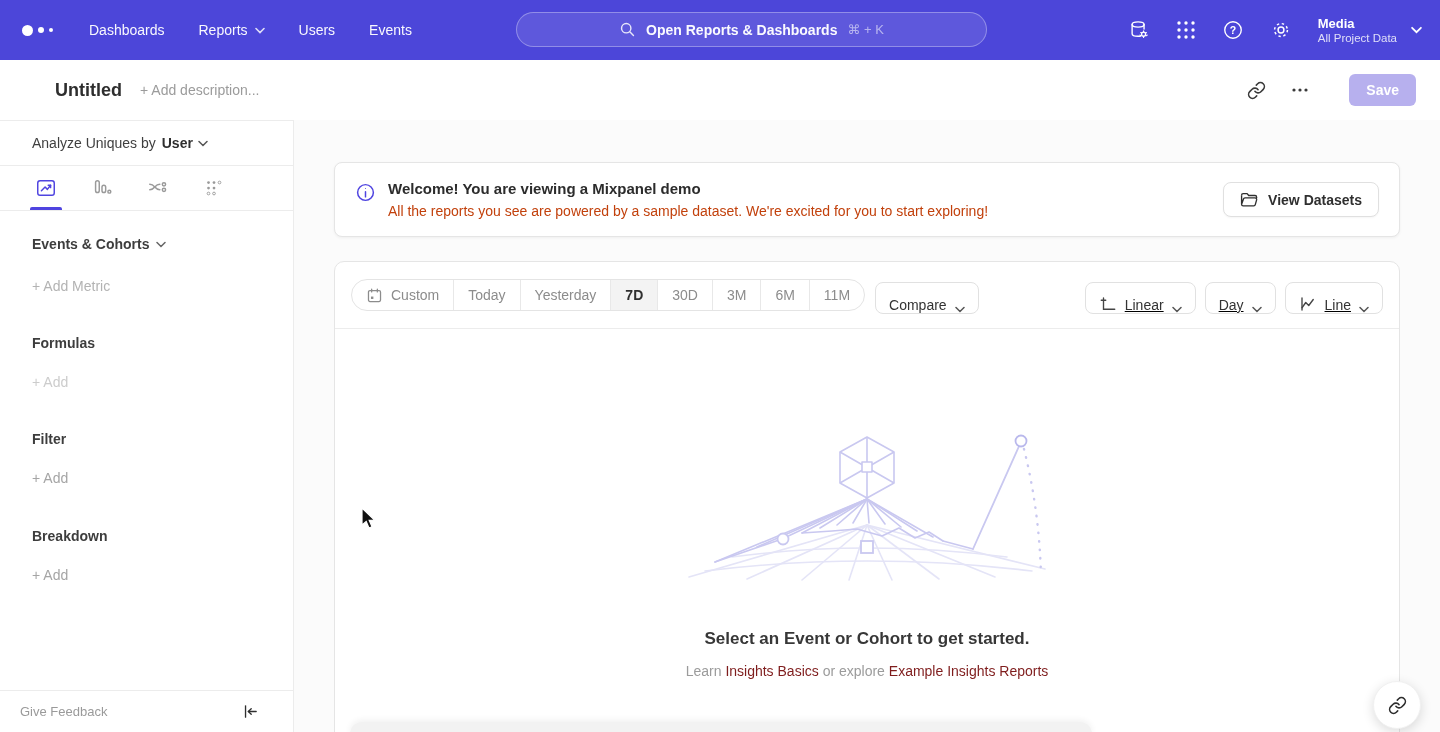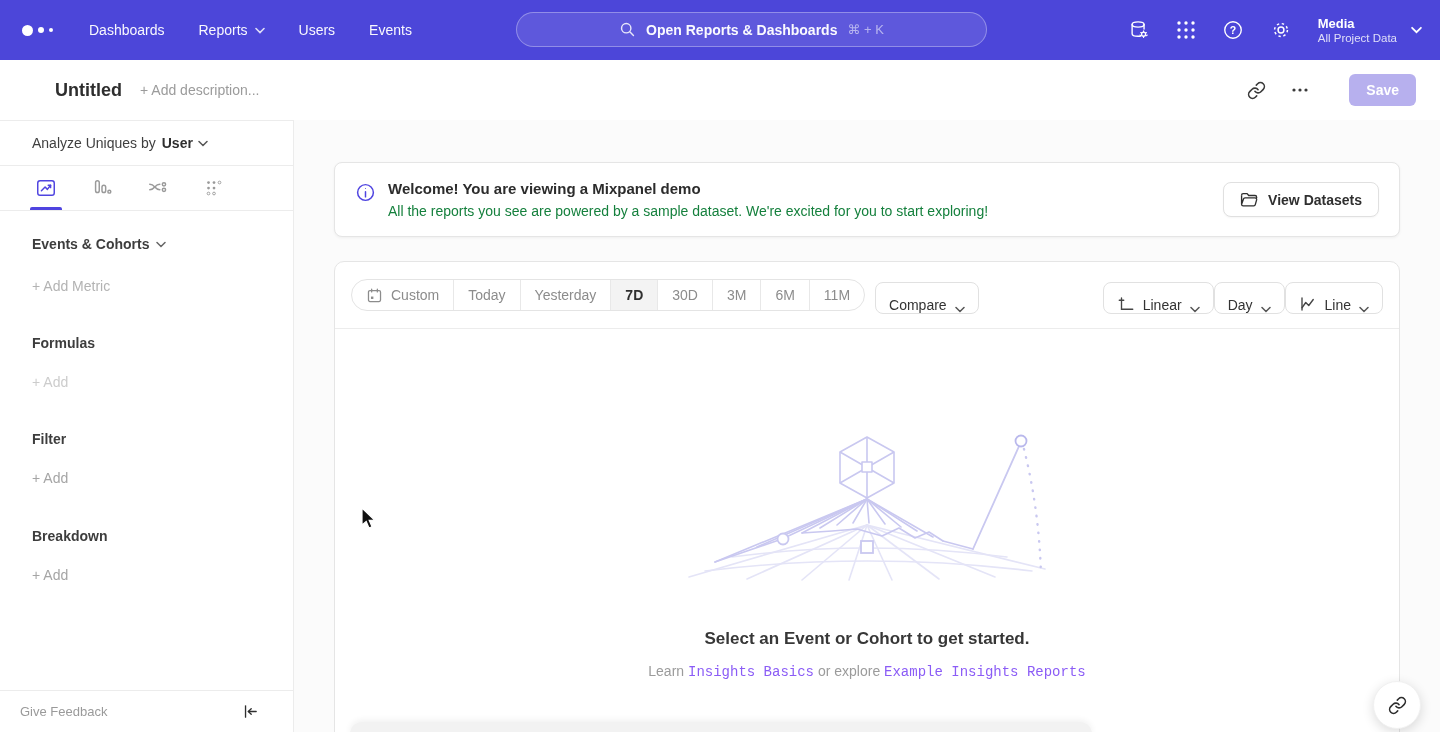--- a/index.html
+++ b/index.html
@@ -57,42 +57,42 @@
   .collapse { margin-left:auto; margin-right:14px; color:#2f2f2f; cursor:pointer; display:flex; }
 
   
   .main { flex:1; background:#fbfbfb; padding:42px 40px 0 40px; overflow:hidden; }
 
   .banner { background:#fff; border:1px solid #e5e5e5; border-radius:8px; box-shadow:0 1px 3px rgba(0,0,0,.05);
             padding:17px 20px; display:flex; align-items:flex-start; }
   .banner-icon { color:#4f44e0; margin-top:2px; }
   .banner-text { margin-left:12px; }
   .banner-title { font-size:15px; font-weight:700; color:#2c2c2c; }
-  .banner-sub { margin-top:6px; font-size:14px; color:#15803d; }
+  .banner-sub { margin-top:6px; font-size:14px; color:#c2410c; }
   .banner-btn { margin-left:auto; align-self:center; display:flex; align-items:center; gap:9px; background:#fff;
                 border:1px solid #e0e0e0; border-radius:8px; padding:8px 16px; font-size:14px; font-weight:600;
                 color:#2f2f2f; cursor:pointer; box-shadow:0 1px 2px rgba(0,0,0,.04); }
 
   .chart-card { margin-top:24px; background:#fff; border:1px solid #e5e5e5; border-radius:10px 10px 0 0;
                 height:500px; }
   .toolbar { display:flex; align-items:center; padding:14px 16px; border-bottom:1px solid #ececec; }
   .seg-ctl { display:flex; align-items:stretch; border:1px solid #e4e4e4; border-radius:16px; overflow:hidden; height:32px; background:#fff; }
   .seg { display:flex; align-items:center; gap:8px; padding:0 14px; font-size:14px; color:#8c8c8c; cursor:pointer; white-space:nowrap; }
   .seg + .seg { border-left:1px solid #e8e8e8; }
   .seg.active { background:#f3f3f3; color:#303030; font-weight:600; }
   .tb-btn { display:flex; align-items:flex-end; gap:8px; height:32px; padding:0 13px; border:1px solid #e1e1e1;
             border-radius:8px; background:#fff; font-size:14px; font-weight:500; color:#333; cursor:pointer; white-space:nowrap;margin-top:6px; }
   .tb-left { display:flex; align-items:center; gap:10px; }
-  .tb-right { margin-left:auto; display:flex; align-items:center; gap:0; }
+  .tb-right { margin-left:auto; display:flex; align-items:center; gap:9px;text-decoration:underline; }
   .chev { color:#555; display:flex; }
 
   .chart-body { display:flex; flex-direction:column; align-items:center; padding-top:100px; }
   .empty-title { margin-top:48px; font-size:17px; font-weight:700; color:#373737; }
   .empty-links { margin-top:14px; font-size:14px; color:#9b9b9b; }
-  .empty-links a { color:#8b5cf6; font-weight:500; text-decoration:none; cursor:pointer;font-family:Liberation Mono, monospace; }
+  .empty-links a { color:#7f1d1d; font-weight:500; text-decoration:none; cursor:pointer; }
 
   
   .bottom-sheet { position:fixed; left:350px; top:722px; width:742px; height:14px; background:#f2f2f2;
                   border-radius:12px 12px 0 0; box-shadow:0 -2px 6px rgba(0,0,0,.06); }
   .fab { position:fixed; left:1373px; top:681px; width:48px; height:48px; border-radius:50%; background:#fff;
          border:1px solid #f0f0f0; box-shadow:0 3px 12px rgba(0,0,0,.14); display:flex; align-items:center;
          justify-content:center; color:#2e2e2e; cursor:pointer; }
   .cursor { position:fixed; left:360px; top:507px; pointer-events:none; }
 </style>
 </head>

